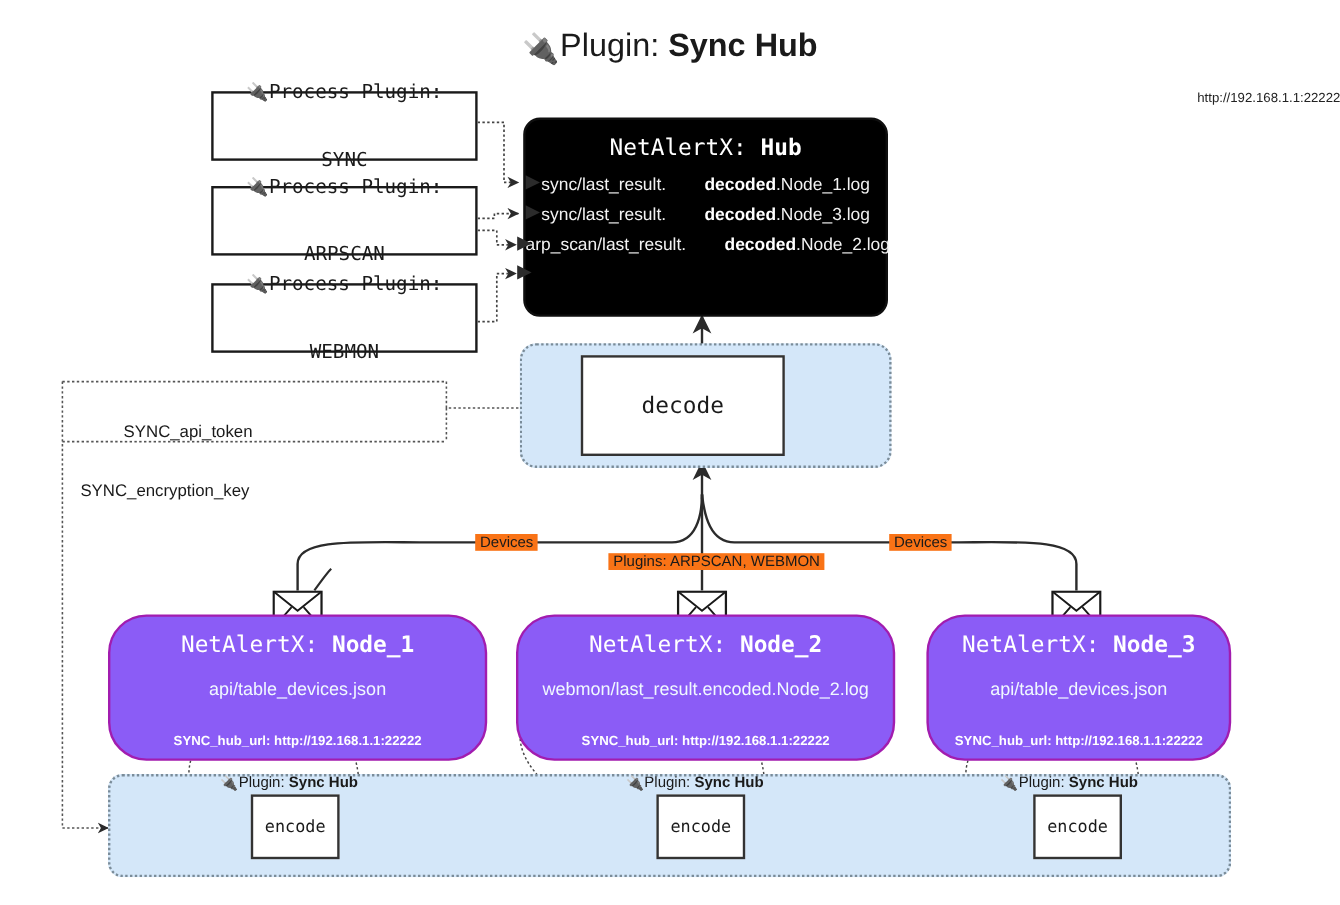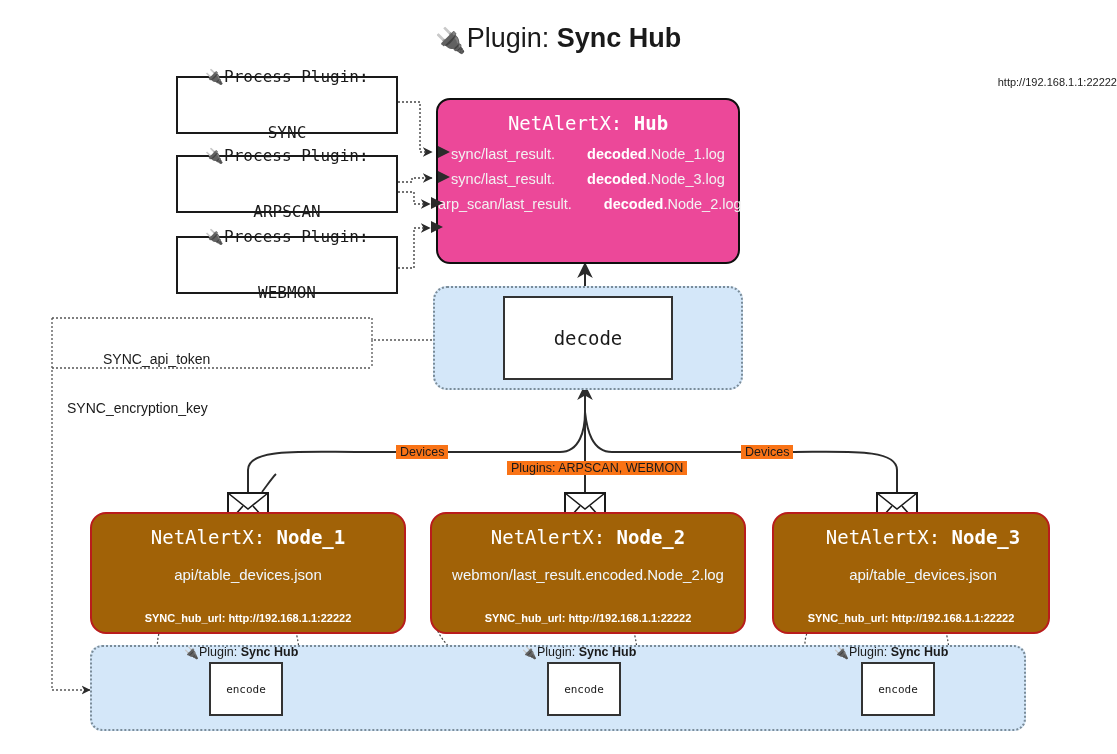--- a/index.html
+++ b/index.html
@@ -16,54 +16,54 @@
 
   
   .procbox{border:2px solid #1a1a1a;background:#fff;width:218px;height:54px;
            display:flex;flex-direction:column;align-items:center;justify-content:center;
            font-family:"DejaVu Sans Mono","Liberation Mono",monospace;font-size:16px;line-height:20px;}
   .procbox .l1{white-space:nowrap;}
   .procbox .l2{white-space:nowrap;margin-top:36px;}
   .procbox .pl{font-family:"DejaVu Sans","Liberation Sans",sans-serif;font-size:15px;}
 
   
-  #hub{left:436px;top:98px;width:300px;height:162px;background:#ec4899;
+  #hub{left:436px;top:98px;width:300px;height:162px;background:#000000;
        border:2px solid #0f0f0f;border-radius:14px;}
   #hub .hubtitle{text-align:center;color:#fff;font-family:"DejaVu Sans Mono","Liberation Mono",monospace;
                  font-size:19px;margin-top:12px;letter-spacing:0px;}
   #hub .hubtitle b{font-weight:bold;}
   #hub .line{color:#f2f2f2;font-size:14.5px;line-height:25px;white-space:nowrap;text-align:center;}
   #hub .line b{color:#fff;font-weight:bold;margin-left:32px;}
   #hub .lines{margin-top:8px;}
 
   
   #decodewrap{left:433px;top:286px;width:306px;height:100px;background:#d4e7f9;
               border:2px dotted #7a8c99;border-radius:14px;}
-  #decodebox{left:503px;top:296px;width:166px;height:80px;background:#fff;border:2px solid #333;
+  #decodebox{left:484px;top:296px;width:166px;height:80px;background:#fff;border:2px solid #333;
              display:flex;align-items:center;justify-content:center;
              font-family:"DejaVu Sans Mono","Liberation Mono",monospace;font-size:19px;}
 
   
-  .node{background:#a16207;border:2px solid #b91c1c;border-radius:16px;}
+  .node{background:#8b5cf6;border:2px solid #a21caf;border-radius:32px;}
   .node .ntitle{text-align:center;color:#fff;font-family:"DejaVu Sans Mono","Liberation Mono",monospace;
                 font-size:19px;margin-top:12px;}
   .node .ntitle b{font-weight:bold;}
   .node .nline{text-align:center;color:#f0f8ff;font-size:15px;line-height:28px;white-space:nowrap;margin-top:13px;}
   .node .nfoot{position:absolute;left:0;bottom:8px;width:100%;text-align:center;
                color:#fff;font-size:11px;font-weight:bold;}
   #node1{left:90px;top:512px;width:312px;height:118px;}
   #node2{left:430px;top:512px;width:312px;height:118px;}
-  #node3{left:772px;top:512px;width:250px;height:118px;padding-left:24px;}
+  #node3{left:772px;top:512px;width:250px;height:118px;}
 
   
   #band{left:90px;top:645px;width:932px;height:82px;background:#d4e7f9;
         border:2px dotted #7a8c99;border-radius:12px;}
   .enc{background:#fff;border:2px solid #333;width:70px;height:50px;
        display:flex;align-items:center;justify-content:center;
-       font-family:"DejaVu Sans Mono","Liberation Mono",monospace;font-size:11px;}
+       font-family:"DejaVu Sans Mono","Liberation Mono",monospace;font-size:14px;}
   .plabel{font-size:12.5px;white-space:nowrap;}
   .plabel b{font-weight:bold;}
   .plabel .plug{font-size:12px;vertical-align:-1px;}
 
   
   .elabel{font-size:12.5px;background:#f97316;padding:0 4px;white-space:nowrap;}
   .klabel{font-size:14px;background:#fff;padding:0 3px;white-space:nowrap;margin-top:41px;}
 
   
   .env{width:42px;height:32px;}

